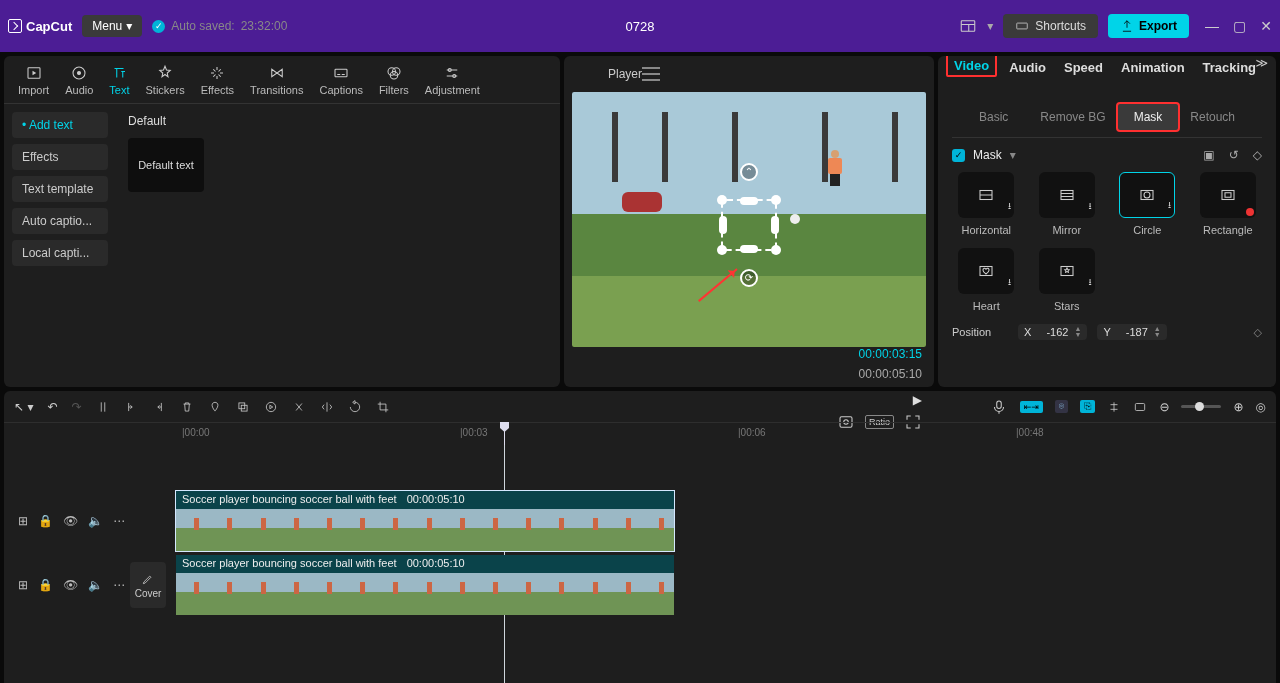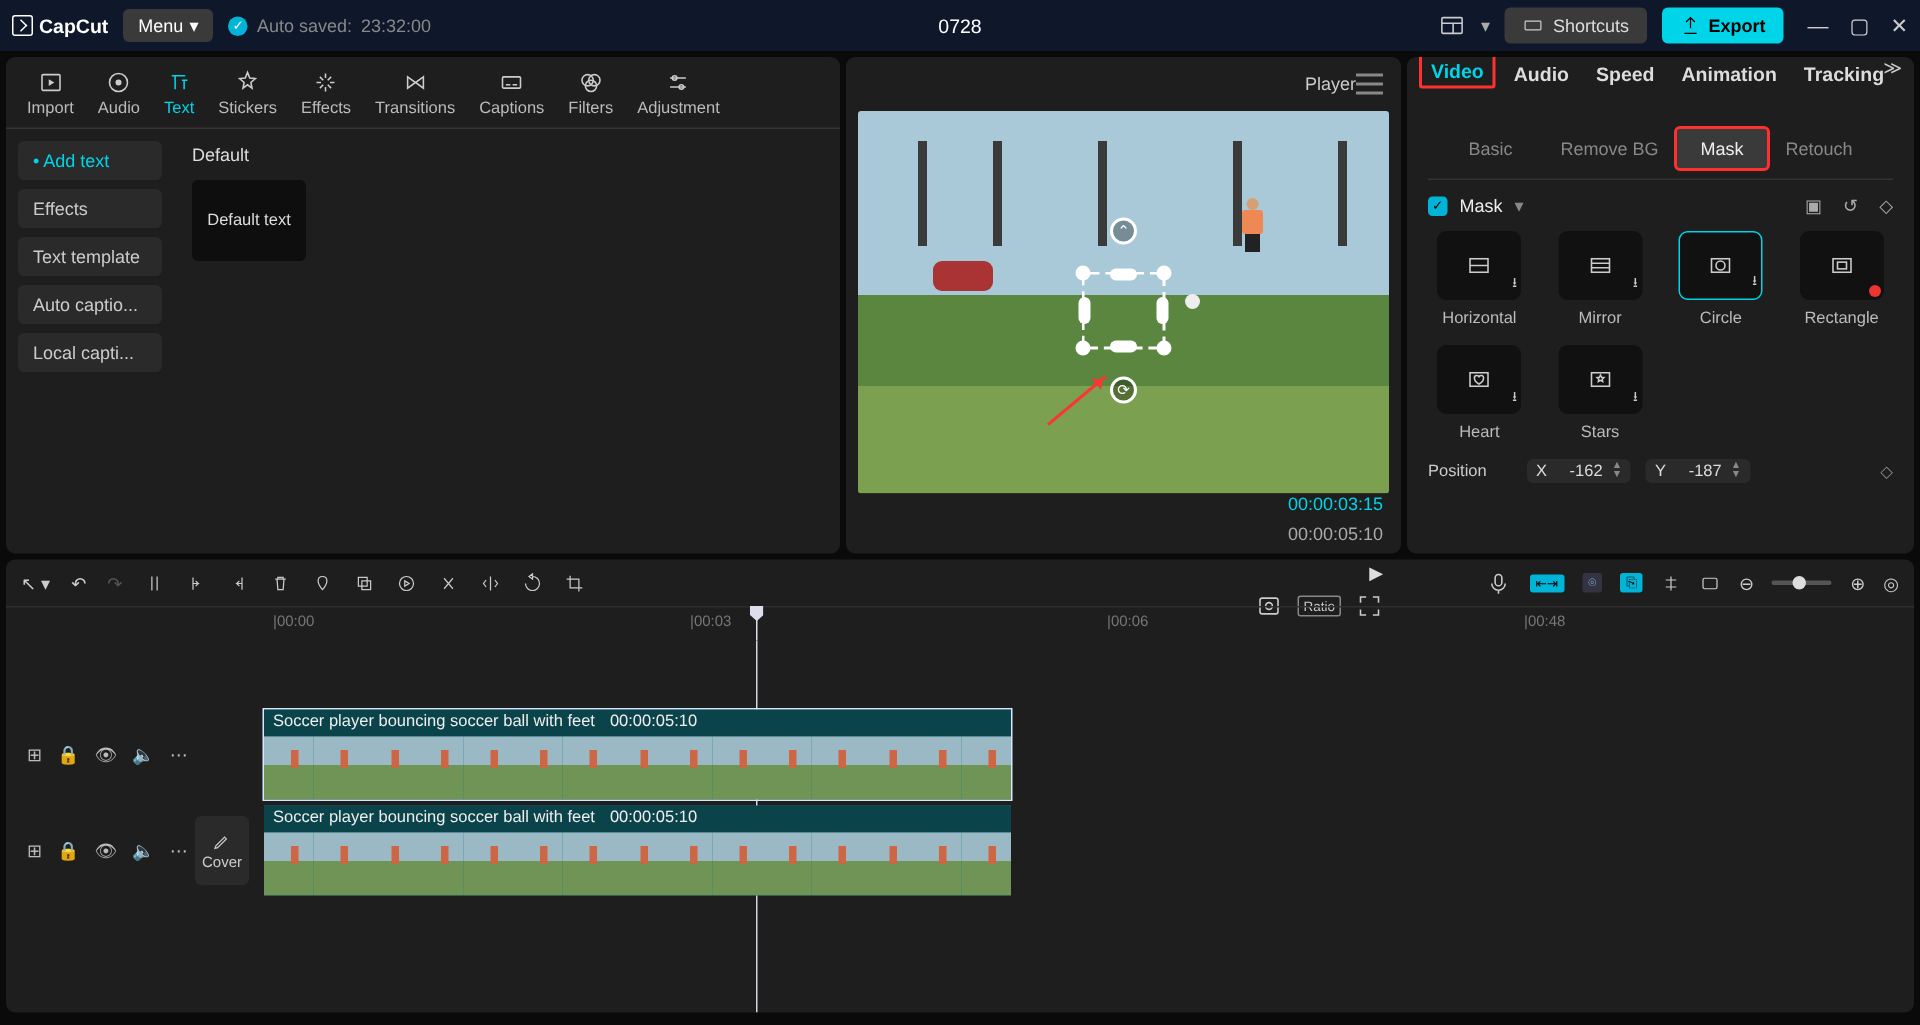--- a/index.html
+++ b/index.html
@@ -1,19 +1,19 @@
 <!DOCTYPE html>
 <html><head>
 <meta charset="utf-8">
 <style>
 * { margin: 0; padding: 0; box-sizing: border-box; font-family: -apple-system, "Segoe UI", Arial, sans-serif; }
 body { background: #0a0a0a; color: #bbb; font-size: 12px; overflow: hidden; width: 1280px; height: 683px; }
 
 
-.topbar { height: 34px; background: #0f172a; display: flex; align-items: center; padding: 0 8px; gap: 10px; }
+.topbar { height: 52px; background: #4c1d95; display: flex; align-items: center; padding: 0 8px; gap: 10px; }
 .logo { color: #fff; font-weight: 700; font-size: 13px; display: flex; align-items: center; gap: 4px; }
 .logo-icon { width: 14px; height: 14px; border: 1.5px solid #fff; border-radius: 2px; position: relative; }
 .logo-icon::after { content: ""; position: absolute; width: 5px; height: 5px; border-right: 1.5px solid #fff; border-top: 1.5px solid #fff; transform: rotate(45deg); left: 2px; top: 3px; }
 .menu-btn { background: #3a3a3a; color: #fff; padding: 4px 10px; border-radius: 4px; font-size: 12px; display: flex; align-items: center; gap: 4px; cursor: pointer; }
 .autosave { color: #888; font-size: 12px; display: flex; align-items: center; gap: 6px; }
 .check-circ { width: 13px; height: 13px; background: #00b4d8; border-radius: 50%; display: flex; align-items: center; justify-content: center; color: #fff; font-size: 9px; }
 .doc-title { color: #fff; font-size: 13px; position: absolute; left: 50%; transform: translateX(-50%); }
 .top-right { margin-left: auto; display: flex; align-items: center; gap: 10px; }
 .shortcuts-btn { background: #3a3a3a; color: #ddd; padding: 5px 12px; border-radius: 4px; font-size: 12px; display: flex; align-items: center; gap: 6px; cursor: pointer; }
 .export-btn { background: #00d4e8; color: #000; padding: 5px 12px; border-radius: 4px; font-size: 12px; font-weight: 600; display: flex; align-items: center; gap: 5px; cursor: pointer; }
@@ -34,21 +34,21 @@
 
 .left-sidebar { width: 112px; padding: 8px; display: flex; flex-direction: column; gap: 6px; }
 .left-content { flex: 1; display: flex; flex-direction: column; }
 .ls-item { padding: 6px 10px; border-radius: 4px; color: #ccc; font-size: 12px; cursor: pointer; background: #2a2a2a; white-space: nowrap; overflow: hidden; text-overflow: ellipsis; }
 .ls-item.active { color: #00d4e8; }
 .lc-head { padding: 10px 12px 6px; color: #ddd; font-size: 12px; }
 .thumb { width: 76px; height: 54px; background: #0e0e0e; border-radius: 4px; margin: 4px 12px; display: flex; align-items: center; justify-content: center; color: #ddd; font-size: 11px; cursor: pointer; }
 
 
 .player-panel { width: 370px; display: flex; flex-direction: column; }
-.player-head { height: 36px; display: flex; align-items: center; justify-content: flex-end; padding: 0 12px; color: #ccc; font-size: 12px; }
+.player-head { height: 36px; display: flex; align-items: center; justify-content: flex-start; padding: 0 12px; color: #ccc; font-size: 12px; margin-left: 32px; }
 .pmenu { width: 18px; height: 14px; display: flex; flex-direction: column; justify-content: space-between; cursor: pointer; }
 .pmenu span { height: 2px; background: #888; }
 .viewport { flex: 1; background: #000; margin: 0 8px; position: relative; border-radius: 2px; overflow: hidden; }
 .field { position: absolute; inset: 0; background: linear-gradient(#a9c9d8 0 48%, #5a8640 48% 72%, #7aa050 72% 100%); }
 .sky-tree { position: absolute; top: 20px; width: 6px; height: 70px; background: #3a3a3a; }
 .sky-tree.t1 { left: 40px; } .sky-tree.t2 { left: 90px; } .sky-tree.t3 { left: 160px; } .sky-tree.t4 { left: 250px; } .sky-tree.t5 { left: 320px; }
 .player1 { position: absolute; left: 50px; top: 100px; width: 40px; height: 20px; background: #a33; border-radius: 6px; }
 .player2 { position: absolute; left: 255px; top: 58px; width: 16px; height: 34px; }
 .p2head { width: 8px; height: 8px; background: #d8a070; border-radius: 50%; margin: 0 auto; }
 .p2body { width: 14px; height: 16px; background: #e85; border-radius: 2px; margin: 0 auto; }

